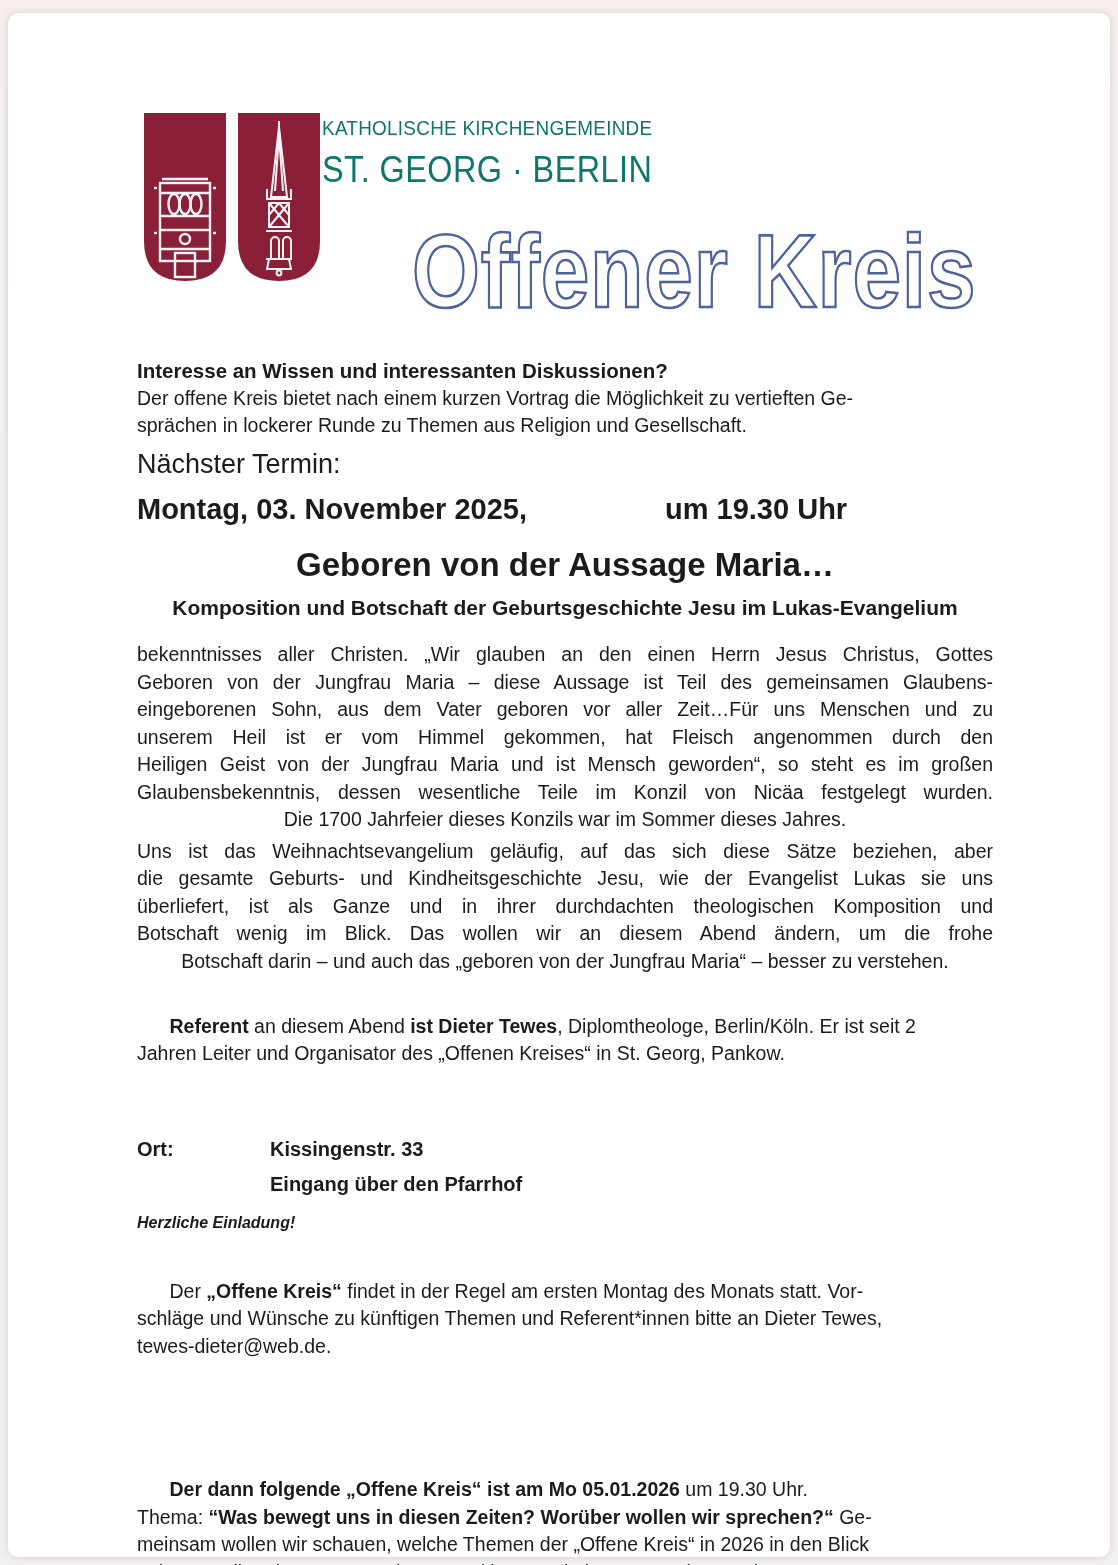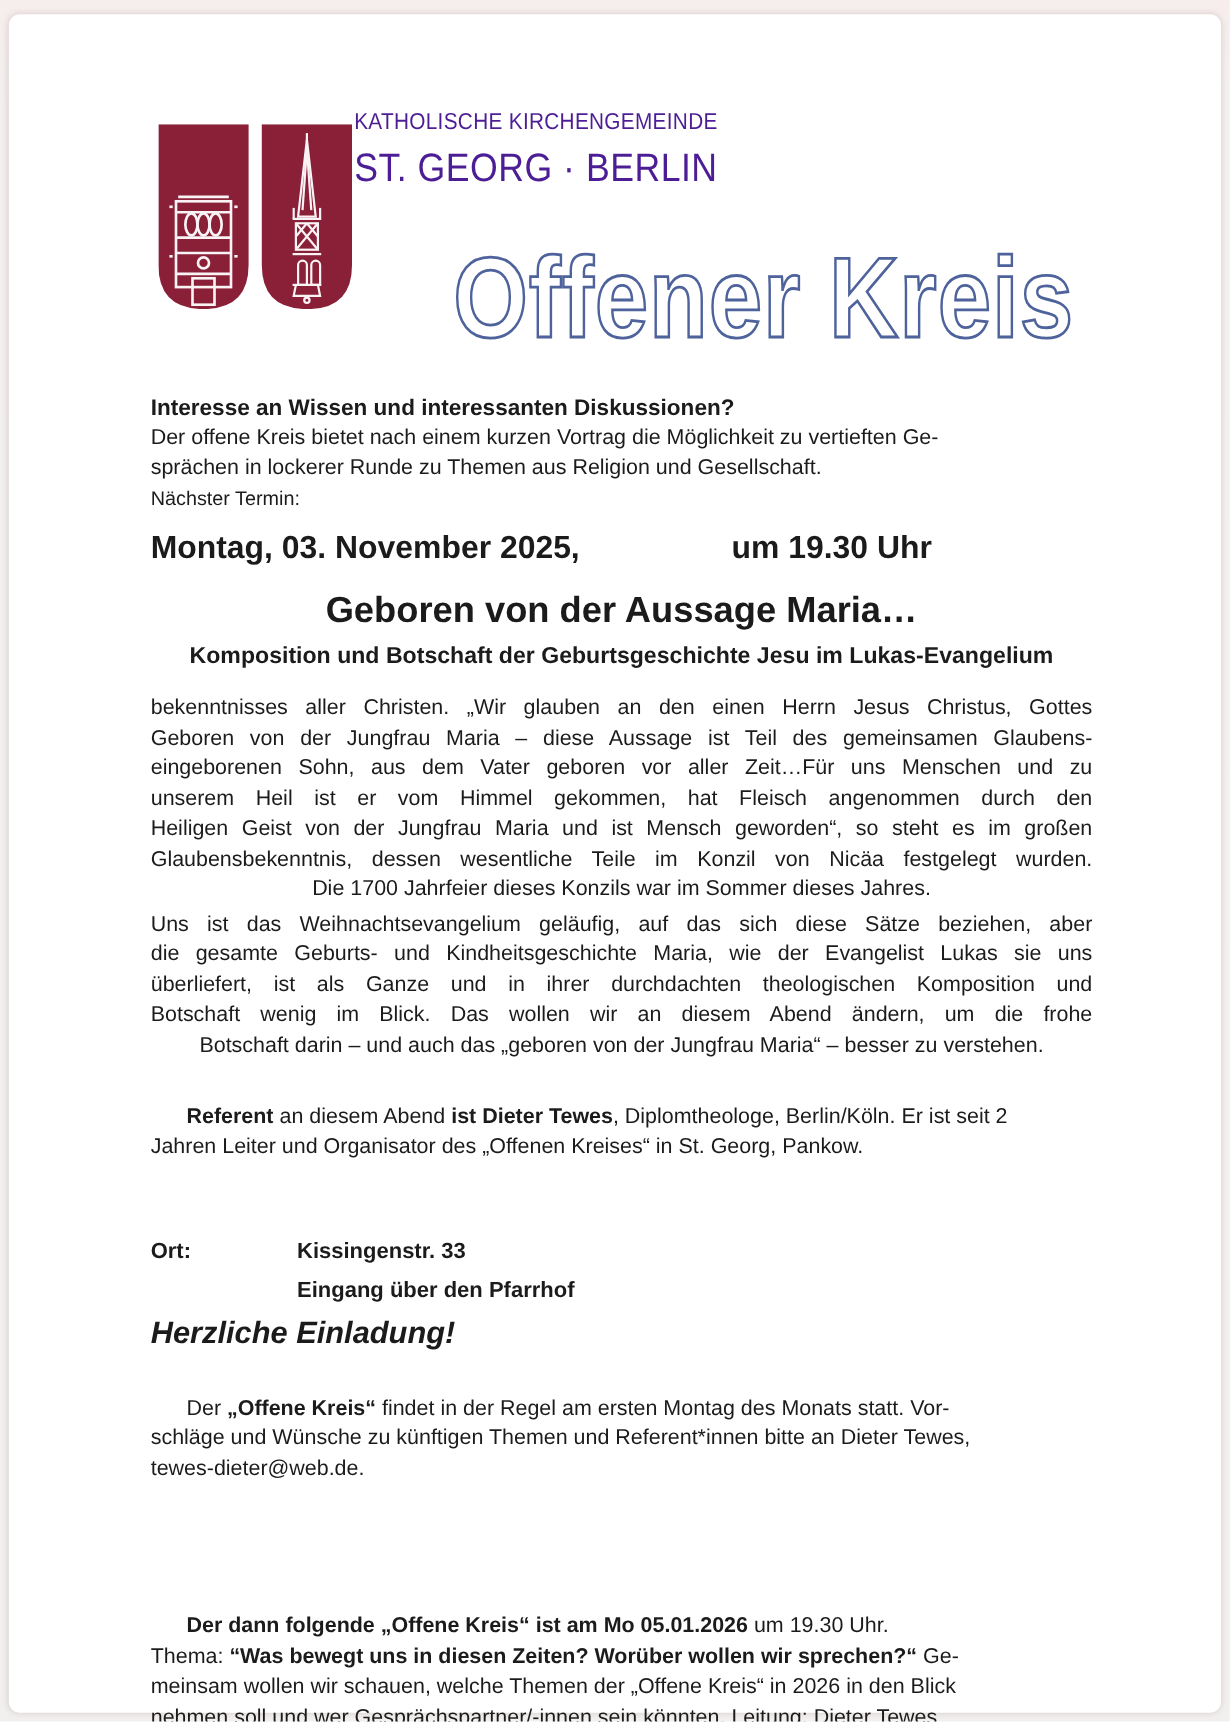--- a/index.html
+++ b/index.html
@@ -9,47 +9,47 @@
     font-family:"Liberation Sans","DejaVu Sans",sans-serif;
     color:#1b1b1b;
   }
   .page{
     position:absolute;left:8px;top:13px;width:1102px;height:1544px;
     background:#ffffff;border-radius:10px;
     box-shadow:0 0 6px rgba(160,140,140,.35);
   }
   
   .logo{position:absolute;left:136px;top:100px;}
-  .org{position:absolute;left:314px;top:86px;color:#4c1d95;}
+  .org{position:absolute;left:314px;top:103px;color:#0f766e;}
   .org-1{font-size:21px;letter-spacing:.3px;transform:scaleX(.9);transform-origin:left;white-space:nowrap;}
   .org-2{font-size:36px;margin-top:9px;letter-spacing:.5px;transform:scaleX(.9);transform-origin:left;white-space:nowrap;}
   .wordart{
     position:absolute;left:404px;top:206px;
     font-size:104px;font-weight:bold;line-height:1;white-space:nowrap;
     color:#ffffff;-webkit-text-stroke:2.6px #4e639c;
     transform:scaleX(.84);transform-origin:left;letter-spacing:1px;
   }
   
   .content{position:absolute;left:129px;top:331px;width:856px;padding-top:13px;font-size:19.5px;line-height:27.5px;}
   .b{font-weight:bold;}
   .intro-heading{font-weight:bold;font-size:20.5px;}
   .pre{white-space:pre-wrap;}
-  .next-label{font-size:18px;}
+  .next-label{margin-top:11px;font-size:27px;}
   .date-row{margin-top:14px;font-weight:bold;font-size:29px;line-height:34px;white-space:nowrap;}
   .date-row .d1{display:inline-block;width:528px;}
   .event-title{margin-top:20px;font-weight:bold;font-size:33px;line-height:38px;text-align:center;}
   .event-subtitle{margin-top:10px;font-weight:bold;font-size:21px;line-height:28px;text-align:center;}
   .para{margin-top:4px;}
   .para1{margin-top:19px;}
   .jline{text-align:justify;text-align-last:justify;-moz-text-align-last:justify;height:27.5px;}
   .jline-last{height:27.5px;text-align:center;}
   .referent{margin-top:10px;}
   .ort{margin-top:37px;display:flex;font-weight:bold;font-size:20px;line-height:34.5px;}
   .ort-label{width:133px;flex:none;}
-  .invitation{margin-top:6px;font-weight:bold;font-style:italic;font-size:28px;line-height:32px;}
+  .invitation{margin-top:6px;font-weight:bold;font-style:italic;font-size:16px;line-height:32px;}
   .regular{margin-top:11px;}
   .next-event{margin-top:61px;}
 </style>
 </head>
 <body>
 
 <div class="page">
 
   <div class="logo">
     <svg width="176" height="168" viewBox="0 0 176 168">
@@ -128,21 +128,21 @@
       <div class="jline">Geboren von der Jungfrau Maria –  diese Aussage ist Teil des gemeinsamen Glaubens-</div>
       <div class="jline">eingeborenen Sohn, aus dem Vater geboren vor aller Zeit…Für uns Menschen und zu</div>
       <div class="jline">unserem Heil ist er vom Himmel gekommen, hat Fleisch angenommen durch den</div>
       <div class="jline">Heiligen Geist von der Jungfrau Maria und ist Mensch geworden“, so steht es im großen</div>
       <div class="jline">Glaubensbekenntnis, dessen wesentliche Teile im Konzil von Nicäa festgelegt wurden.</div>
       <div class="jline-last">Die 1700 Jahrfeier dieses Konzils war im Sommer dieses Jahres.</div>
     </div>
 
     <div class="para">
       <div class="jline">Uns ist das Weihnachtsevangelium geläufig, auf das sich diese Sätze beziehen, aber</div>
-      <div class="jline">die gesamte Geburts- und Kindheitsgeschichte Maria, wie der Evangelist Lukas sie uns</div>
+      <div class="jline">die gesamte Geburts- und Kindheitsgeschichte Jesu, wie der Evangelist Lukas sie uns</div>
       <div class="jline">überliefert, ist als Ganze und in ihrer durchdachten theologischen Komposition und</div>
       <div class="jline">Botschaft wenig im Blick. Das wollen wir an diesem Abend ändern, um die frohe</div>
       <div class="jline-last">Botschaft darin – und auch das „geboren von der Jungfrau Maria“ – besser zu verstehen.</div>
     </div>
 
     <div class="referent pre">
       <span class="b">Referent</span><span> an diesem Abend </span><span class="b">ist Dieter Tewes</span><span>, Diplomtheologe, Berlin/Köln. Er ist seit 2
 Jahren Leiter und Organisator des „Offenen Kreises“ in St. Georg, Pankow.</span>
     </div>
 

